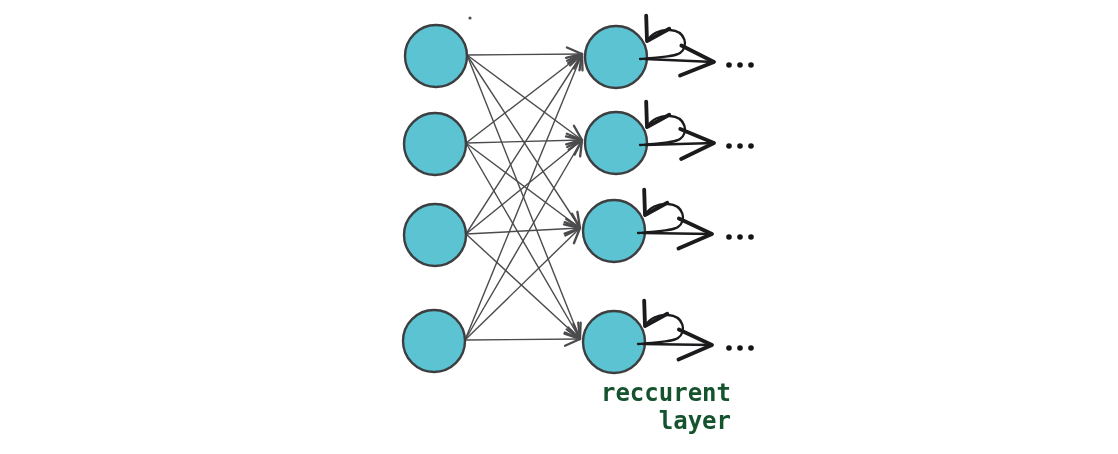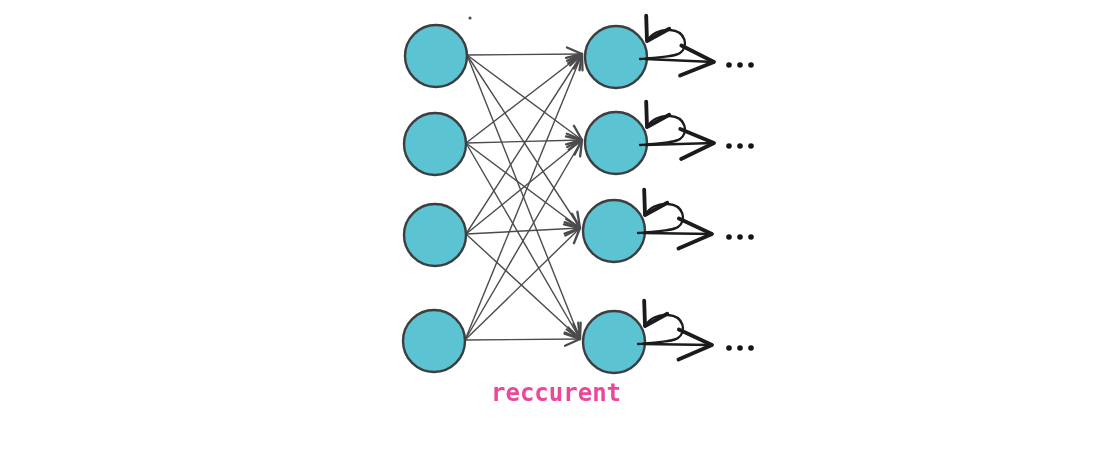--- a/index.html
+++ b/index.html
@@ -18,26 +18,26 @@
   .diagram-svg {
     position: absolute;
     left: 0;
     top: 0;
   }
   .caption {
     position: absolute;
     left: 491px;
     top: 379px;
     width: 240px;
-    text-align: left;
+    text-align: right;
     font-family: "DejaVu Sans Mono", "Liberation Mono", monospace;
     font-weight: 700;
     font-size: 24px;
     line-height: 28px;
-    color: #ec4899;
+    color: #14532d;
     white-space: nowrap;
   }
 </style>
 </head>
 <body>
 
 <div class="canvas">
   <svg class="diagram-svg" width="1118" height="454" viewBox="0 0 1118 454" xmlns="http://www.w3.org/2000/svg">
       <defs>
         <marker id="mesh-head" orient="auto" markerUnits="userSpaceOnUse" markerWidth="48" markerHeight="40" viewBox="-24 -12 26 24" refX="0" refY="0" overflow="visible">
@@ -113,14 +113,15 @@
       <line x1="643" y1="344" x2="712" y2="345" stroke="#1b1b1d" stroke-width="2.3" stroke-linecap="round" marker-end="url(#big-head)"></line>
       <g>
         <circle cx="729" cy="348" r="2.8" fill="#141414"></circle>
         <circle cx="740" cy="348" r="2.8" fill="#141414"></circle>
         <circle cx="751" cy="348" r="2.8" fill="#141414"></circle>
       </g>
       <circle cx="470" cy="18" r="1.6" fill="#505050"></circle>
     </svg>
   <div class="caption">
     <div>reccurent</div>
+    <div>layer</div>
   </div>
 </div>
 
 </body></html>

